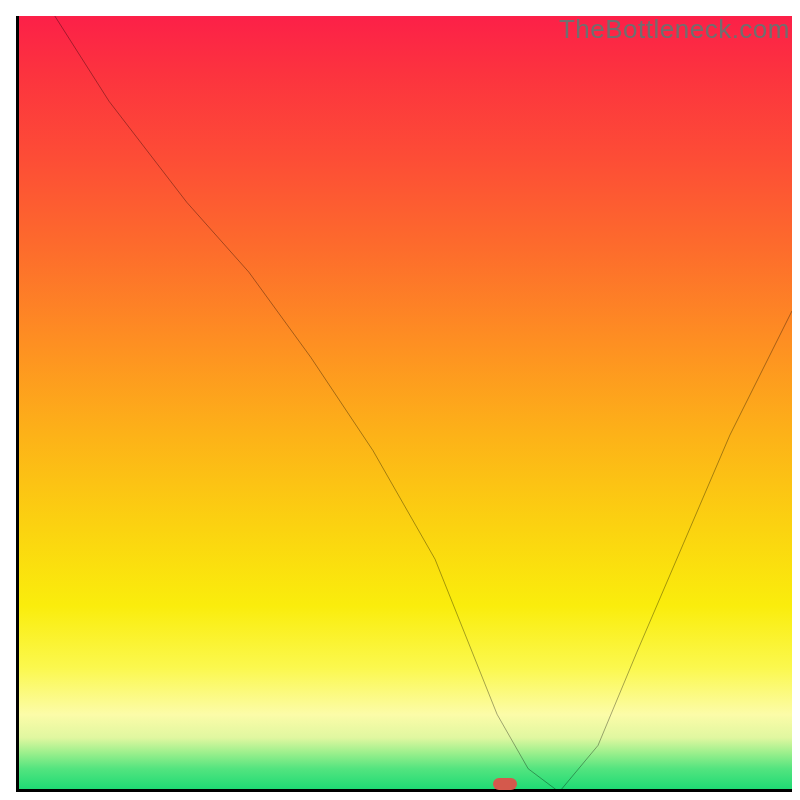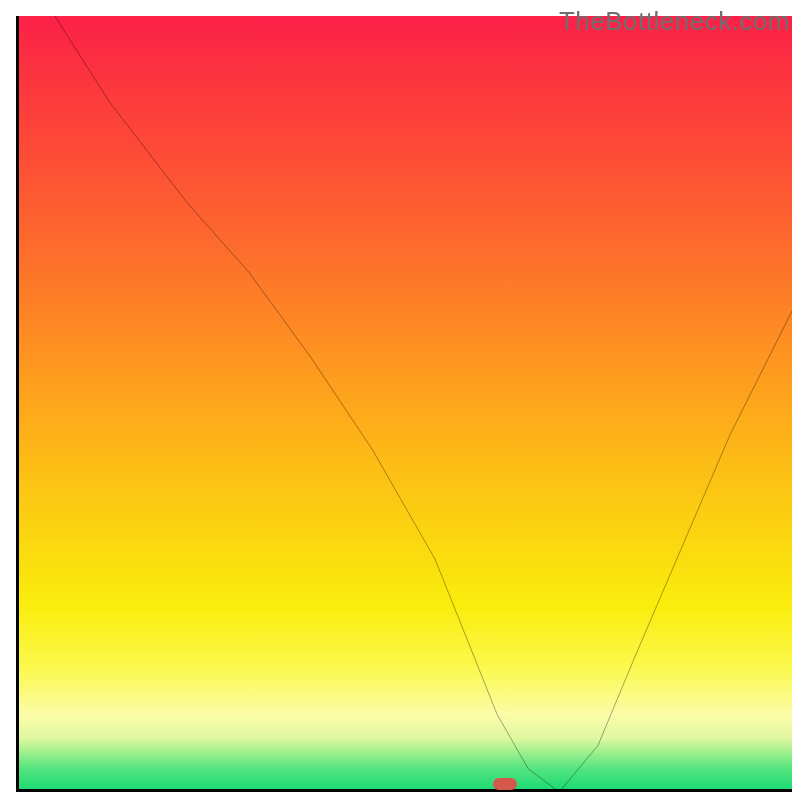--- a/index.html
+++ b/index.html
@@ -6,21 +6,21 @@
     margin: 0;
     padding: 0;
     width: 800px;
     height: 800px;
     background: #fff;
     font-family: Arial, Helvetica, sans-serif;
     position: relative;
   }
   .watermark {
     position: absolute;
-    top: 6px;
+    top: 14px;
     right: 10px;
     color: #6f6f6f;
     font-size: 26px;
     font-weight: 400;
     letter-spacing: 0.5px;
     z-index: 5;
   }
   .plot-wrap {
     position: absolute;
     left: 16px;

